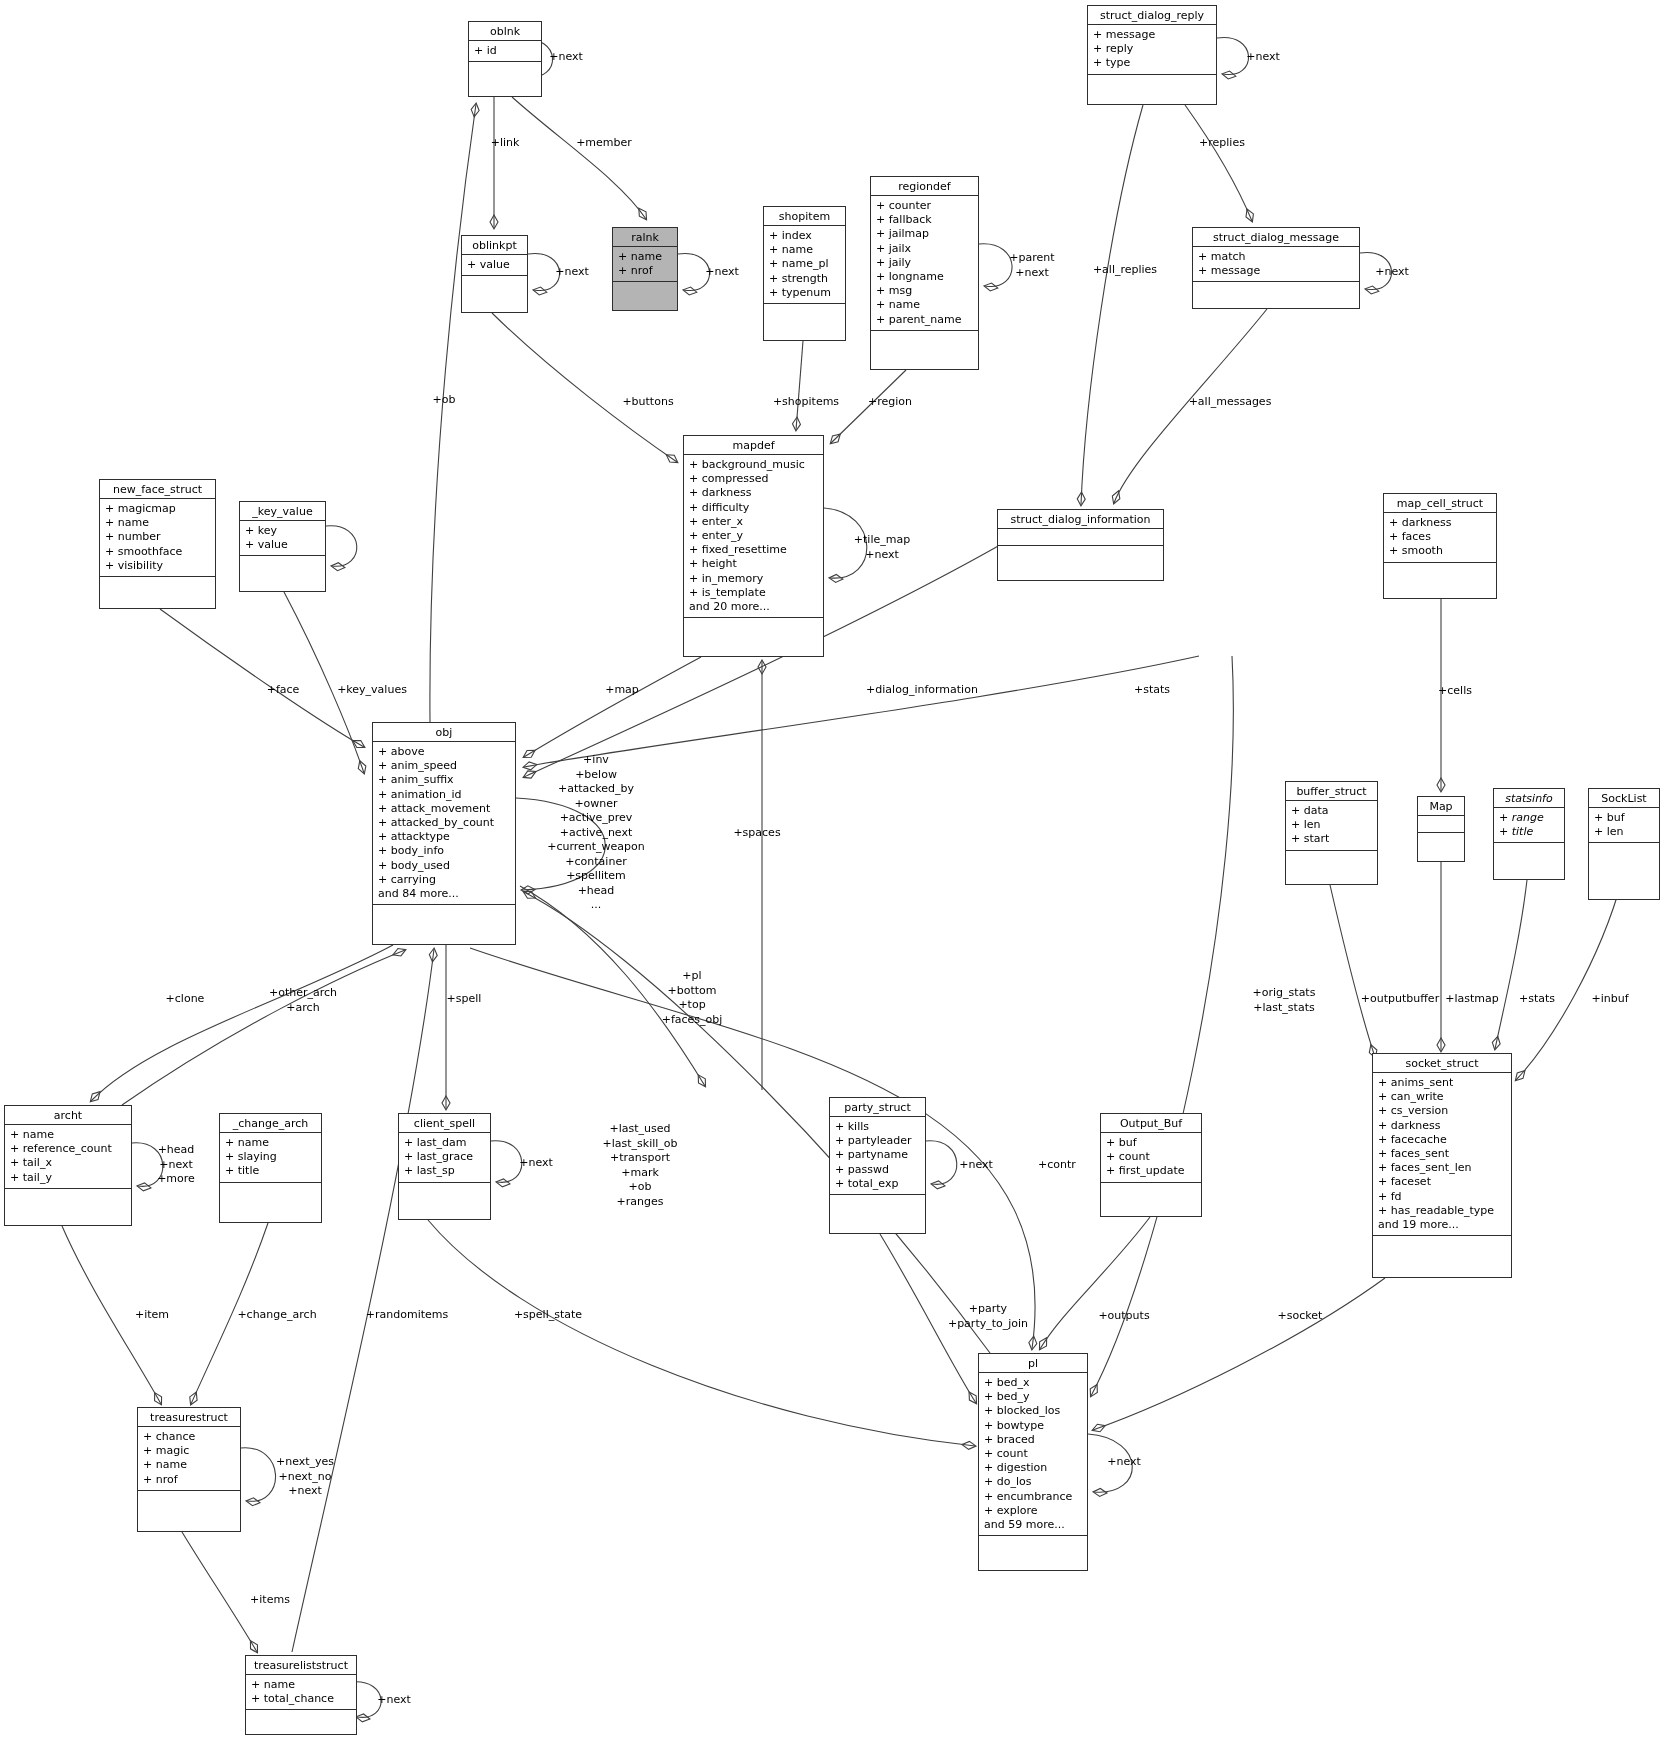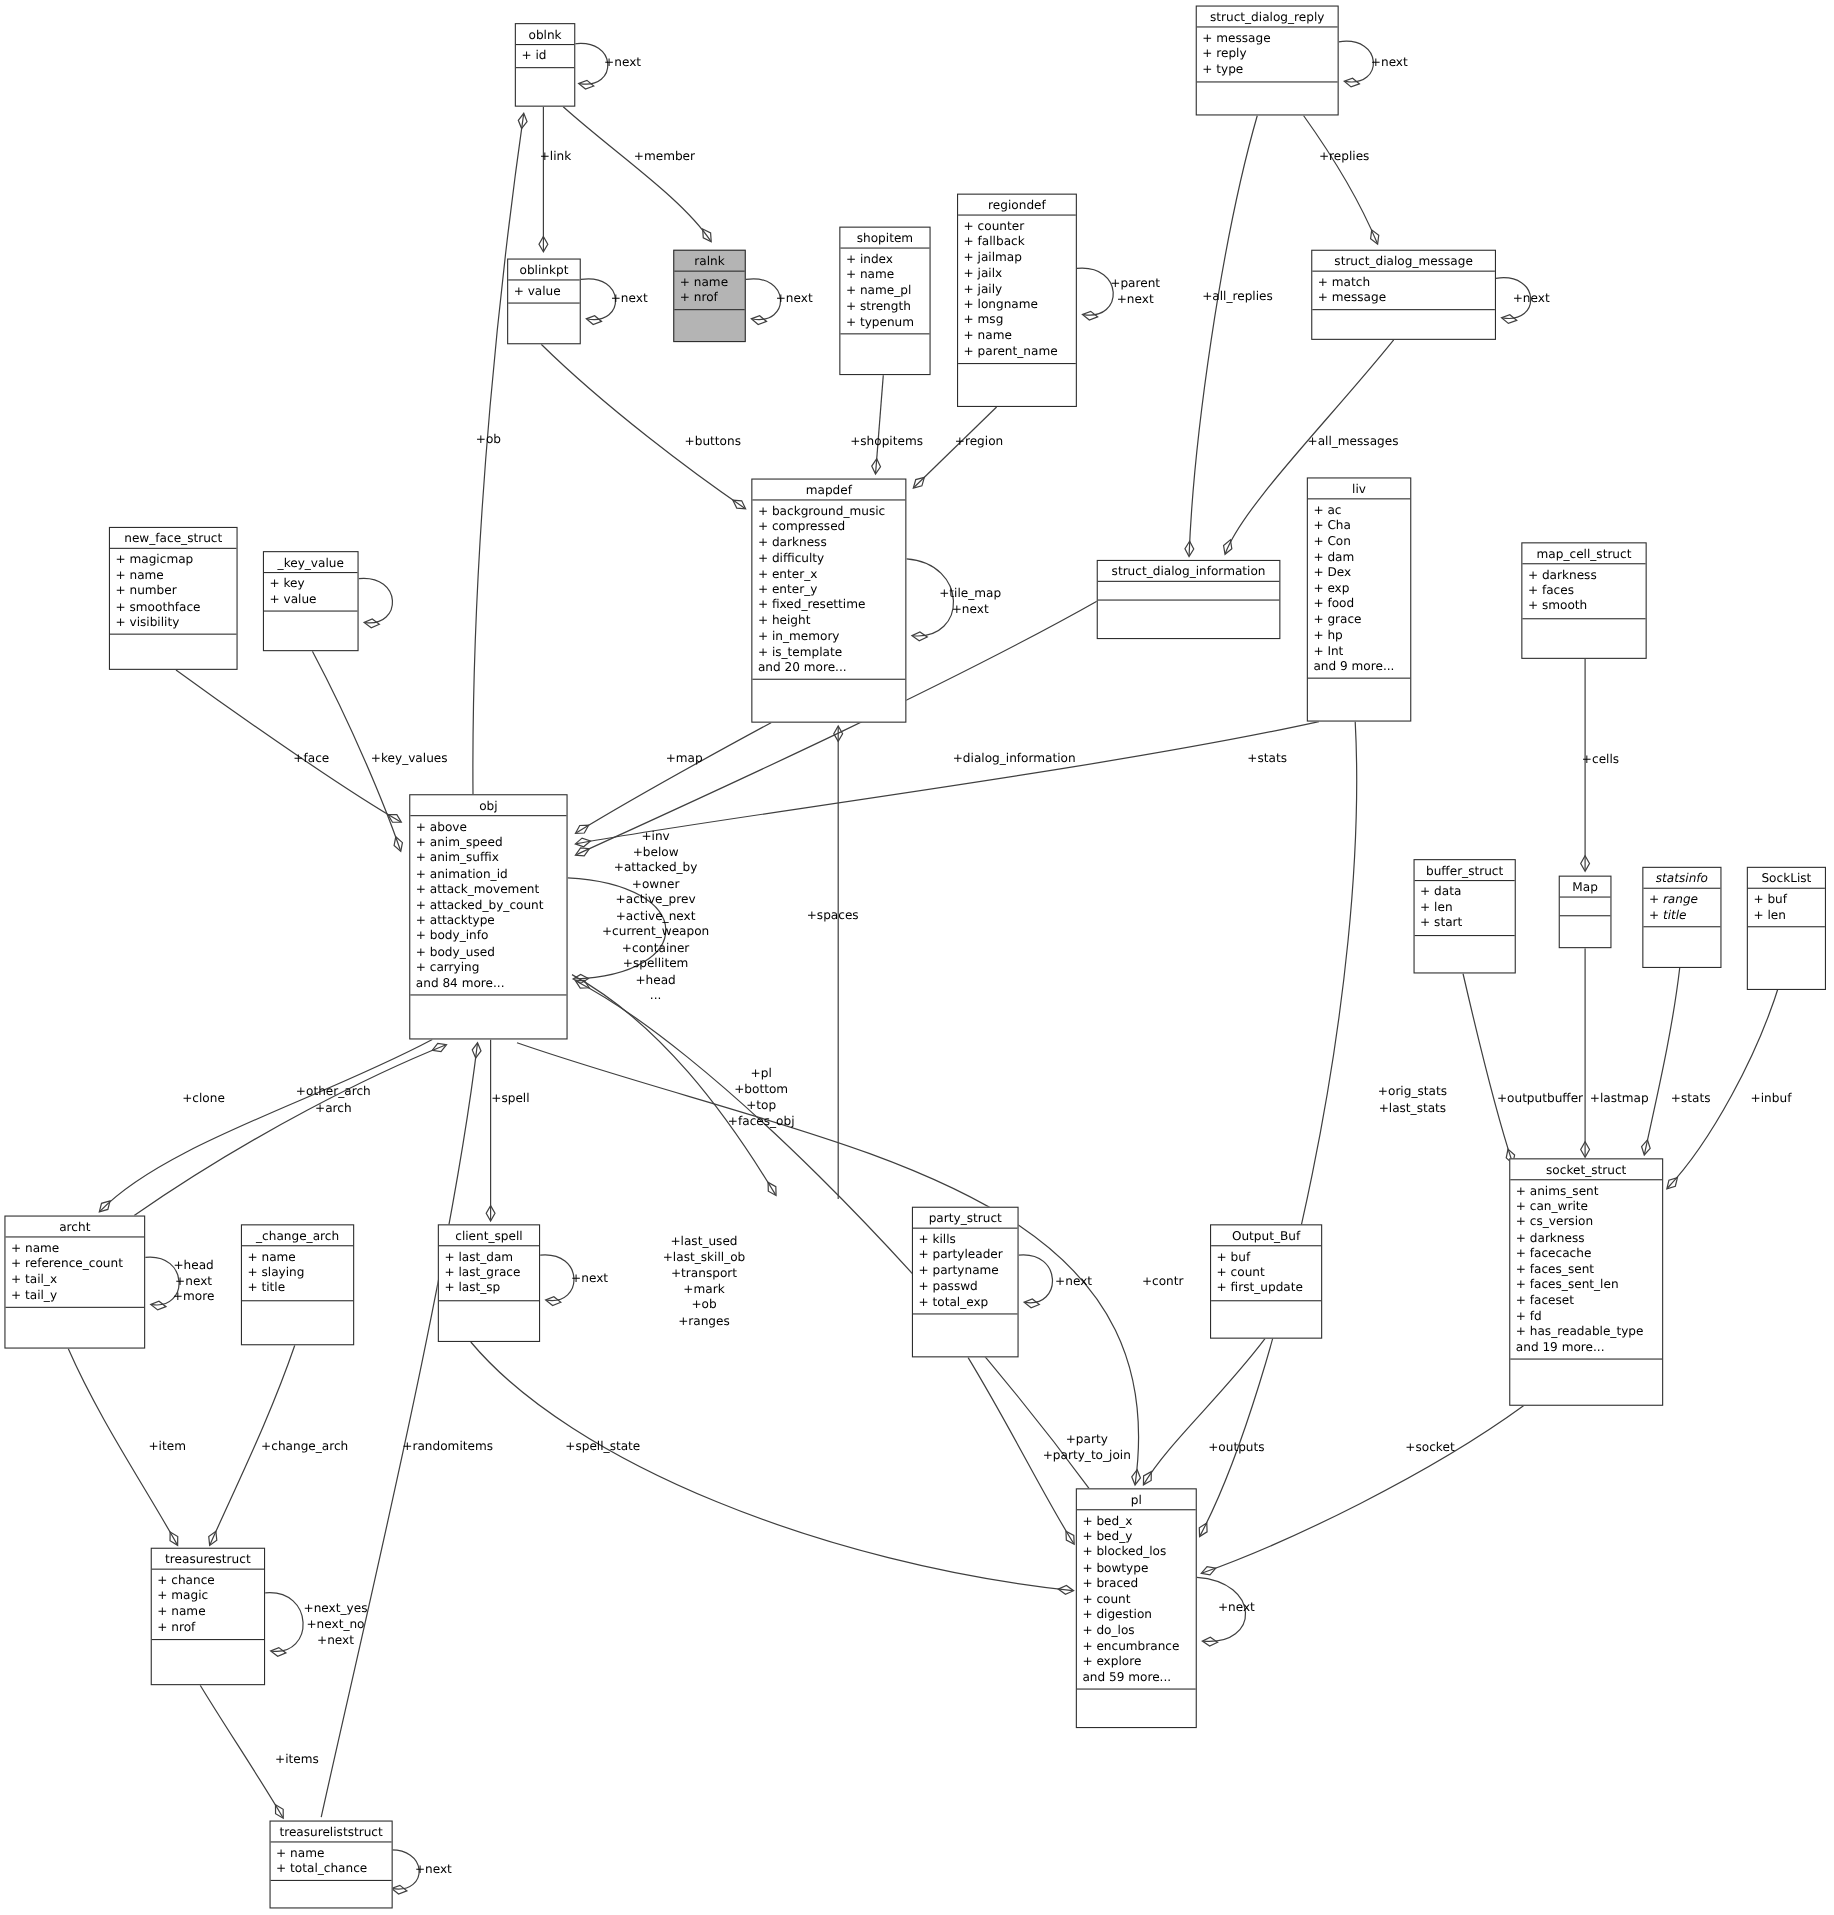--- a/index.html
+++ b/index.html
@@ -74,21 +74,21 @@
     <path d="M1330,885 C1345,950 1360,1012 1375,1057" marker-end="url(#dia)"></path>
     <path d="M1441,862 L1441,1051" marker-end="url(#dia)"></path>
     <path d="M1527,880 C1520,940 1505,1002 1495,1049" marker-end="url(#dia)"></path>
     <path d="M1622,880 C1600,960 1552,1042 1516,1080" marker-end="url(#dia)"></path>
     <path d="M62,1226 C90,1290 132,1352 161,1404" marker-end="url(#dia)"></path>
     <path d="M268,1223 C245,1290 214,1352 191,1404" marker-end="url(#dia)"></path>
     <path d="M292,1652 C330,1480 410,1150 434,949" marker-end="url(#dia)"></path>
     <path d="M182,1532 C205,1570 236,1616 257,1652" marker-end="url(#dia)"></path>
     <path d="M428,1220 C520,1330 750,1422 975,1446" marker-end="url(#dia)"></path>
   </svg>
-<div class="cls" style="left: 468px; top: 21px; width: 55px; height: 76px; justify-content: flex-end;">
+<div class="cls" style="left: 468px; top: 21px; width: 74px; height: 76px; justify-content: flex-end;">
       <div class="t">oblnk</div>
       <div class="a">
         <div>+ id</div>
       </div>
       <div class="e"></div>
     </div>
     <div class="cls" style="left: 461px; top: 235px; width: 67px; height: 78px;">
       <div class="t">oblinkpt</div>
       <div class="a">
         <div>+ value</div>
@@ -177,37 +177,20 @@
         <div>+ smoothface</div>
         <div>+ visibility</div>
       </div>
       <div class="e"></div>
     </div>
     <div class="cls" style="left: 239px; top: 501px; width: 87px; height: 91px;">
       <div class="t">_key_value</div>
       <div class="a">
         <div>+ key</div>
         <div>+ value</div>
-      </div>
-      <div class="e"></div>
-    </div>
-    <div class="cls" style="left: 1188px; top: 434px; width: 95px; height: 222px;">
-      <div class="t">liv</div>
-      <div class="a">
-        <div>+ ac</div>
-        <div>+ Cha</div>
-        <div>+ Con</div>
-        <div>+ dam</div>
-        <div>+ Dex</div>
-        <div>+ exp</div>
-        <div>+ food</div>
-        <div>+ grace</div>
-        <div>+ hp</div>
-        <div>+ Int</div>
-        <div>and 9 more...</div>
       </div>
       <div class="e"></div>
     </div>
     <div class="cls" style="left: 1383px; top: 493px; width: 114px; height: 106px;">
       <div class="t">map_cell_struct</div>
       <div class="a">
         <div>+ darkness</div>
         <div>+ faces</div>
         <div>+ smooth</div>
       </div>

